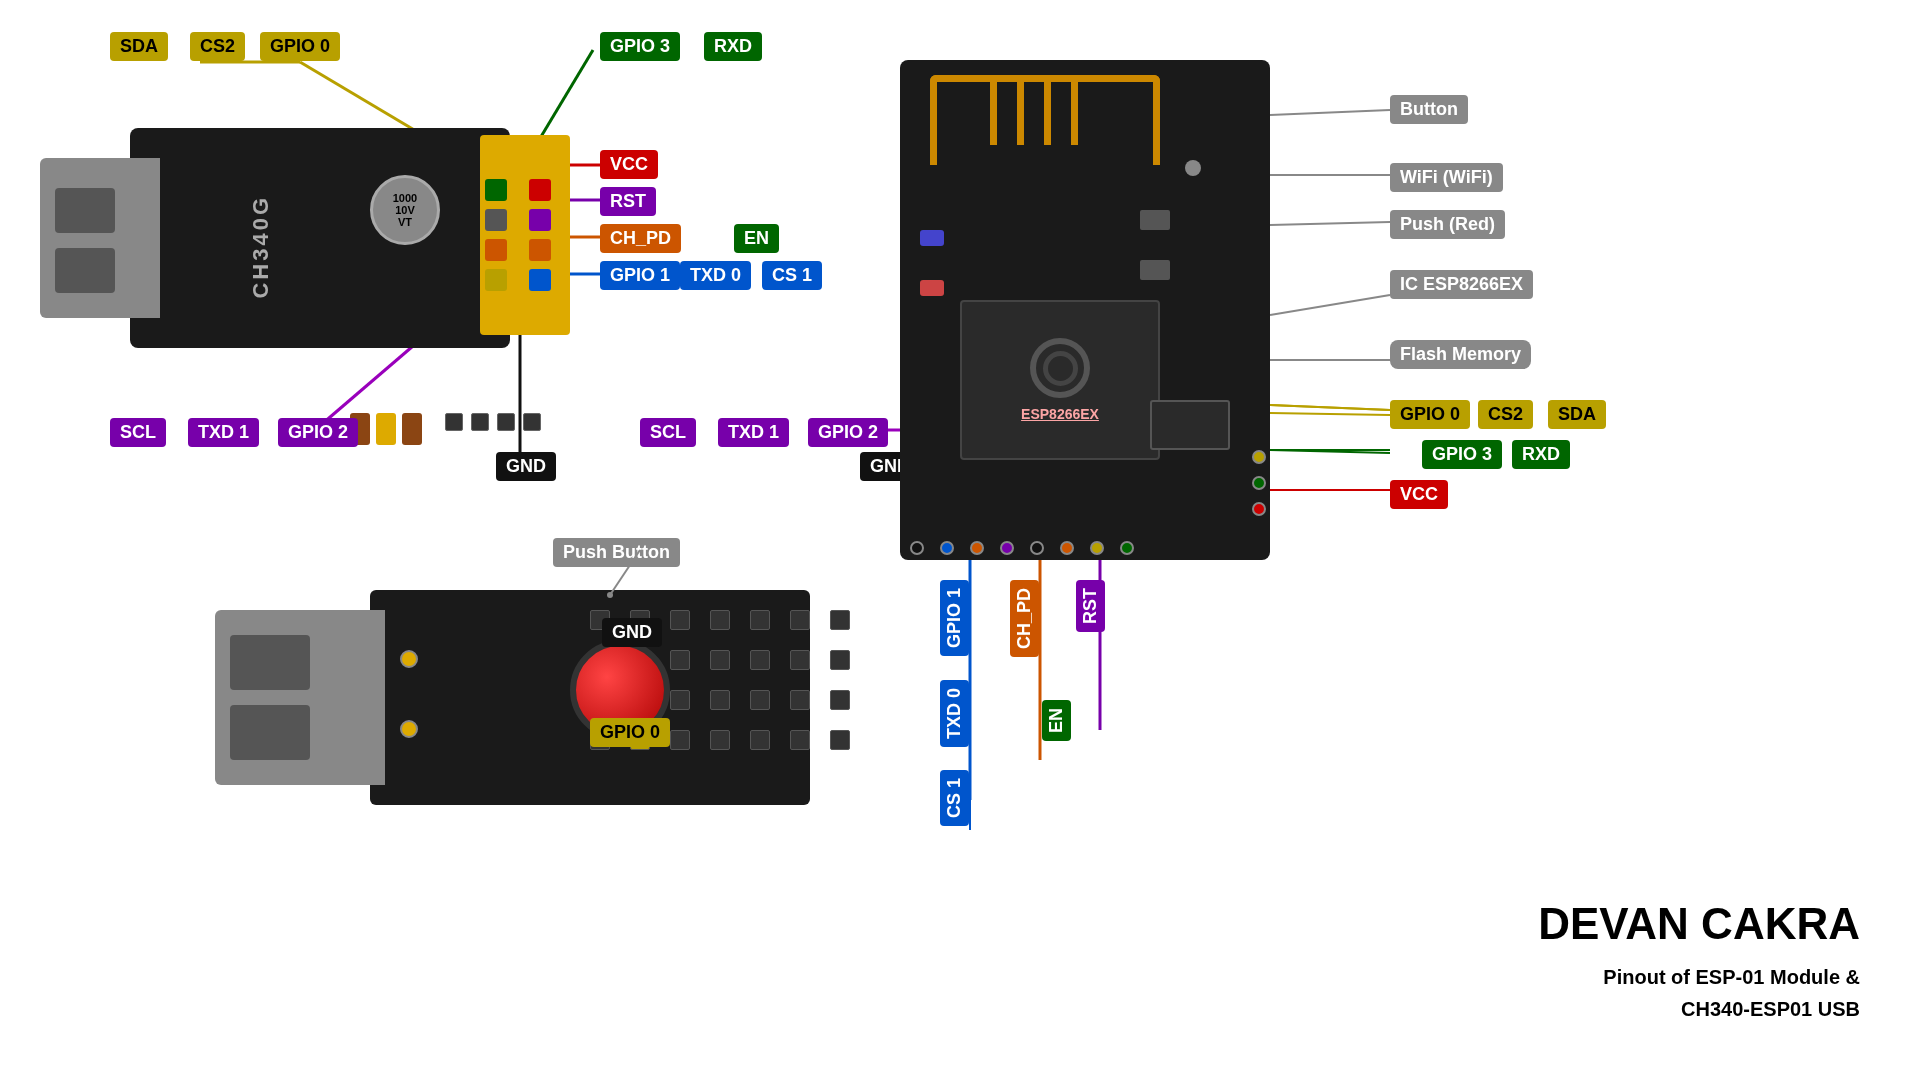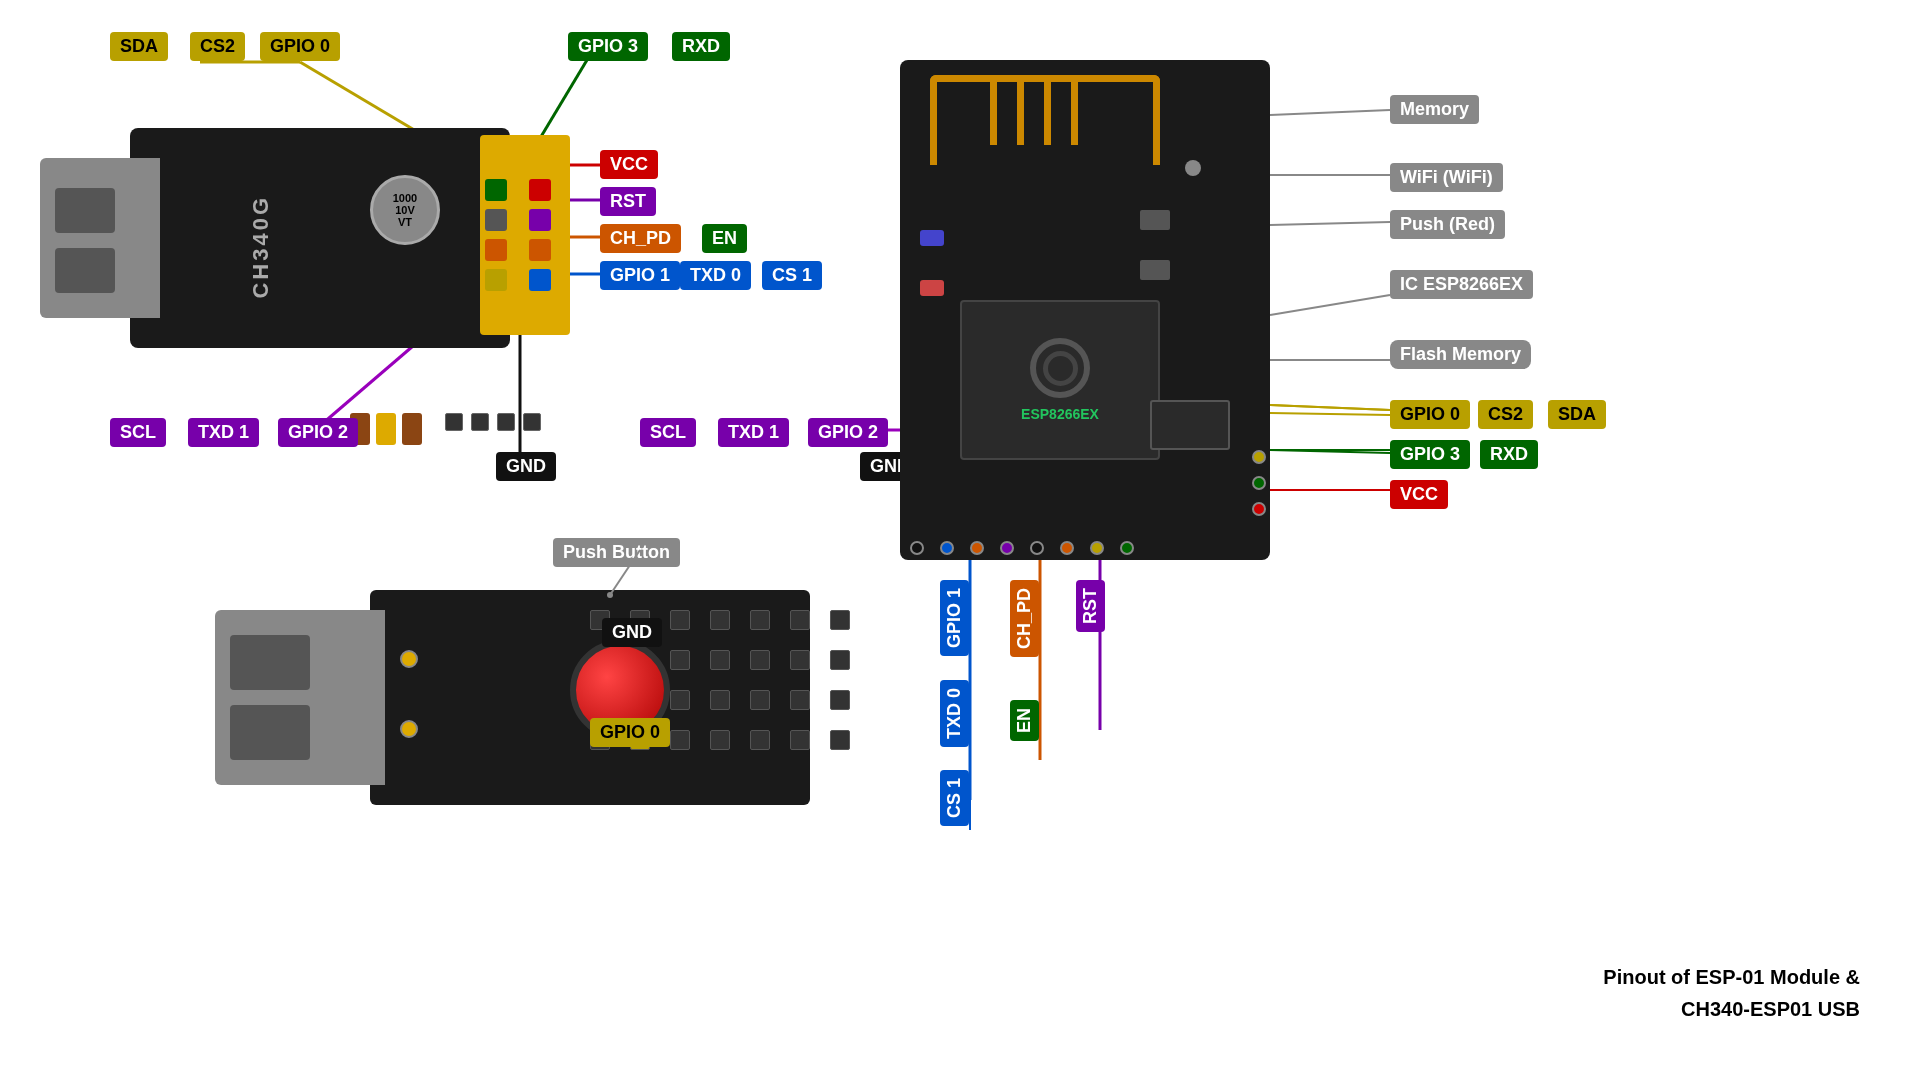--- a/index.html
+++ b/index.html
@@ -22,21 +22,21 @@
       position: absolute;
       padding: 4px 10px;
       border-radius: 4px;
       font-weight: bold;
       font-size: 18px;
       color: white;
       white-space: nowrap;
       display: inline-block;
     }
     .pin-label.yellow { background: #b8a000; color: #000; }
-    .pin-label.green-dark { background: #006600; }
+    .pin-label.green-dark { background: #006600; margin-left: 32px; }
     .pin-label.red { background: #cc0000; }
     .pin-label.purple { background: #7700aa; }
     .pin-label.orange { background: #cc5500; }
     .pin-label.blue { background: #0055cc; }
     .pin-label.black { background: #111111; }
     .pin-label.gray { background: #888888; }
 
     
     .svg-overlay {
       position: absolute;
@@ -341,21 +341,21 @@
 
     <div style="position:absolute; top:150px; left:240px; width:30px; height:20px; background:#555; border-radius:2px;"></div>
     <div style="position:absolute; top:200px; left:240px; width:30px; height:20px; background:#555; border-radius:2px;"></div>
 
     <div class="esp-chip">
 
       <div style="display:flex; flex-direction:column; align-items:center;">
         <div style="width:60px; height:60px; border-radius:50%; border:6px solid #555; display:flex; align-items:center; justify-content:center; margin-bottom:8px;">
           <div style="width:35px; height:35px; border-radius:50%; border:5px solid #444;"></div>
         </div>
-        <div style="font-size:14px; color:#22c55e; font-weight:bold; text-align:center;">ESP8266EX</div>
+        <div style="font-size:14px; color:#fca5a5; font-weight:bold; text-align:center;text-decoration:underline;">ESP8266EX</div>
       </div>
     </div>
 
     <div style="position:absolute; top:340px; left:250px; width:80px; height:50px; background:#2a2a2a; border:2px solid #555; border-radius:3px;"></div>
 
     <div style="position:absolute; top:390px; right:0; display:flex; flex-direction:column; gap:12px; padding-right:4px;">
       <div style="width:14px;height:14px;border-radius:50%;background:#b8a000;border:2px solid #888;"></div>
       <div style="width:14px;height:14px;border-radius:50%;background:#006600;border:2px solid #888;"></div>
       <div style="width:14px;height:14px;border-radius:50%;background:#cc0000;border:2px solid #888;"></div>
     </div>
@@ -365,21 +365,21 @@
       <div style="width:14px;height:14px;border-radius:50%;background:#0055cc;border:2px solid #888;"></div>
       <div style="width:14px;height:14px;border-radius:50%;background:#cc5500;border:2px solid #888;"></div>
       <div style="width:14px;height:14px;border-radius:50%;background:#7700aa;border:2px solid #888;"></div>
       <div style="width:14px;height:14px;border-radius:50%;background:#111;border:2px solid #888;"></div>
       <div style="width:14px;height:14px;border-radius:50%;background:#cc5500;border:2px solid #888;"></div>
       <div style="width:14px;height:14px;border-radius:50%;background:#b8a000;border:2px solid #888;"></div>
       <div style="width:14px;height:14px;border-radius:50%;background:#006600;border:2px solid #888;"></div>
     </div>
   </div>
 
-  <div class="pin-label gray" style="top:95px; left:1390px;">Memory</div>
+  <div class="pin-label gray" style="top:95px; left:1390px;">Button</div>
   <div class="pin-label gray" style="top:163px; left:1390px;">WiFi (WiFi)</div>
   <div class="pin-label gray" style="top:210px; left:1390px;">Push (Red)</div>
   <div class="pin-label gray" style="top:270px; left:1390px;">IC ESP8266EX</div>
   <div class="pin-label gray" style="top:340px; left:1390px;border-radius:8px;">Flash Memory</div>
 
   <div class="pin-label yellow" style="top:400px; left:1390px;">GPIO 0</div>
   <div class="pin-label yellow" style="top:400px; left:1478px;">CS2</div>
   <div class="pin-label yellow" style="top:400px; left:1548px;">SDA</div>
 
   <div class="pin-label green-dark" style="top:440px; left:1390px;">GPIO 3</div>
@@ -467,20 +467,21 @@
     <line x1="100" y1="20" x2="70" y2="65" stroke="#888" stroke-width="2"></line>
     <circle cx="70" cy="65" r="3" fill="#888"></circle>
   </svg>
 
   <div class="pin-label black" style="top:618px; left:602px;">GND</div>
 
   <div class="pin-label yellow" style="top:718px; left:590px;">GPIO 0</div>
 
   <div style="position:absolute; bottom:130px; right:60px; text-align:center;">
     <div style="font-size:44px; font-weight:900; color:#000; line-height:1.15;">
+      <div>DEVAN CAKRA</div>
     </div>
   </div>
   <div style="position:absolute; bottom:55px; right:60px; text-align:right;">
     <div style="font-size:20px; font-weight:bold; color:#000; line-height:1.6;">
       <div>Pinout of ESP-01 Module &amp;</div>
       <div>CH340-ESP01 USB</div>
     </div>
   </div>
 
 </div>

